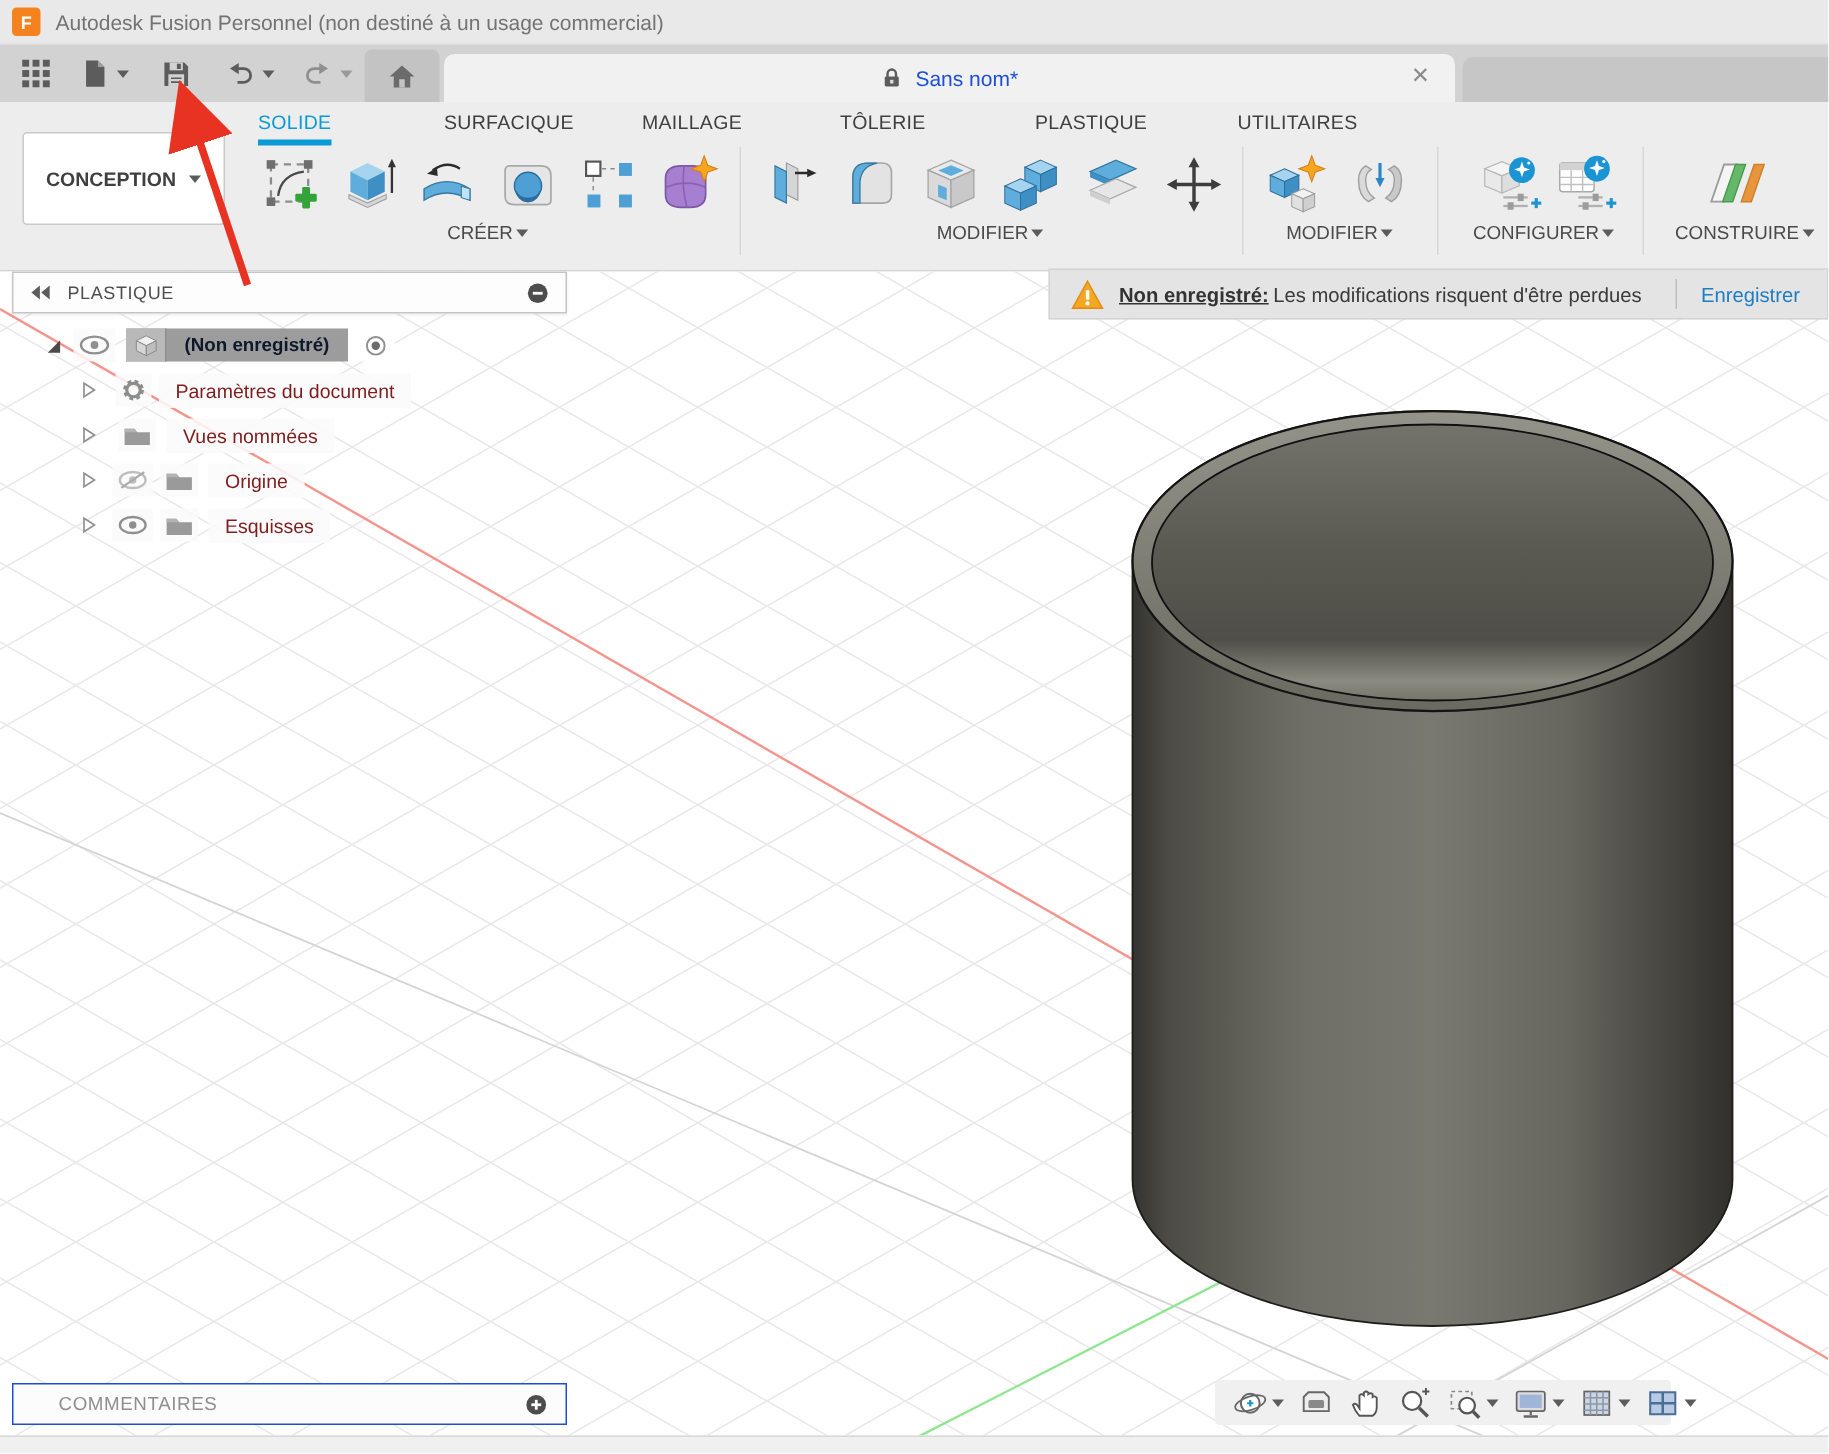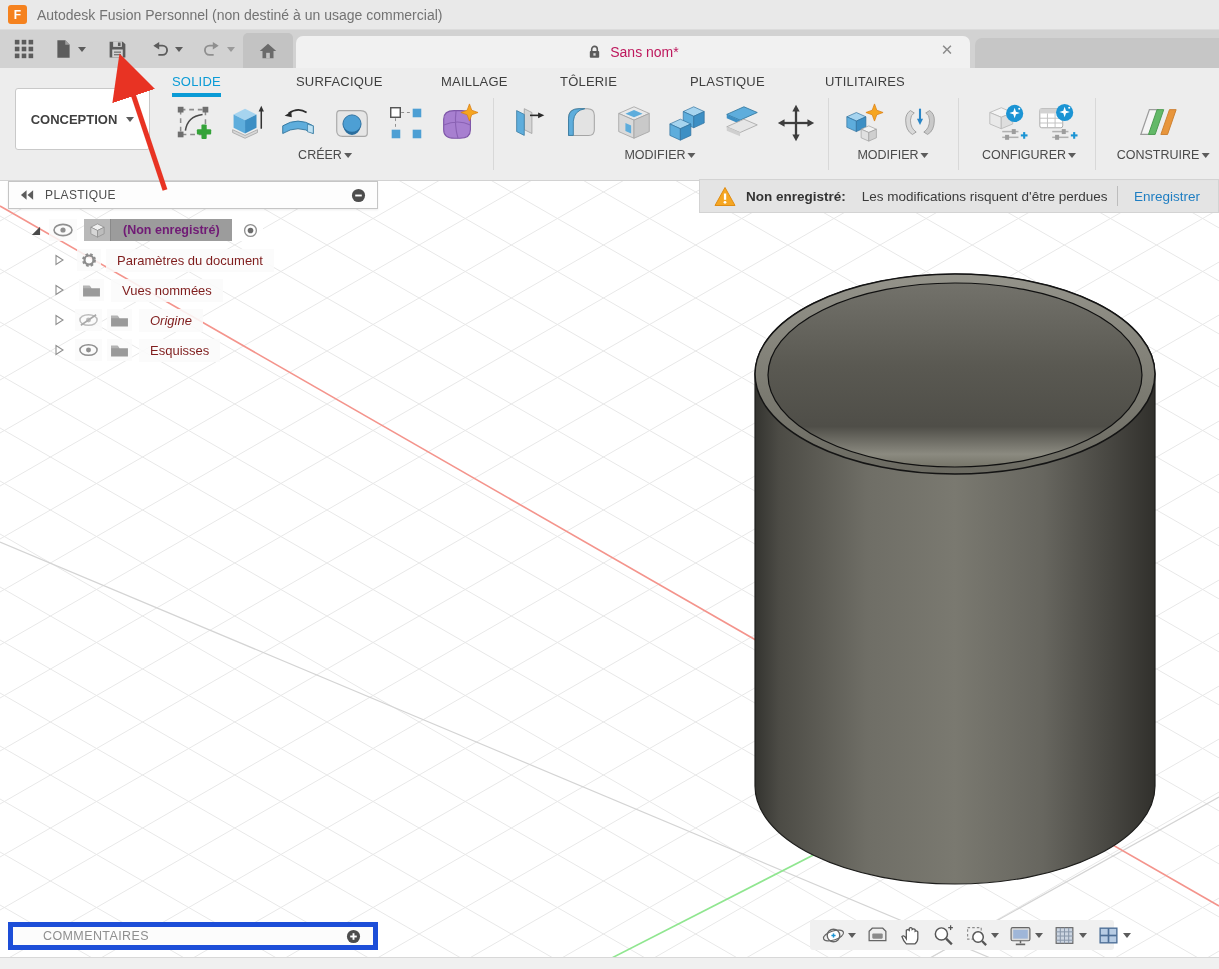--- a/index.html
+++ b/index.html
@@ -16,21 +16,21 @@
 
   
   .topbar { position:absolute; top:30px; left:0; right:0; height:38px; background:#d2d2d2; }
   .qat-btn { position:absolute; top:0; height:38px; display:flex; align-items:center; justify-content:center; gap:4px; cursor:pointer; }
   .caret { width:0; height:0; border-left:4px solid transparent; border-right:4px solid transparent;
            border-top:5px solid #5c5c5c; display:inline-block; }
   .caret.dim { border-top-color:#9a9a9a; }
   .home-btn { background:#c3c3c3; border-radius:5px 5px 0 0; top:3px; height:35px; }
   .doc-tab { position:absolute; left:296px; top:6px; width:674px; height:32px; background:#f1f1f1;
              border-radius:7px 7px 0 0; display:flex; align-items:center; justify-content:center; gap:8px; cursor:pointer; }
-  .doc-tab-label { font-size:14px; color:#be185d; }
+  .doc-tab-label { font-size:14px; color:#1d4ed8; }
   .tab-close { position:absolute; right:12px; top:5px; font-size:15px; color:#8a8a8a; cursor:pointer;
                width:22px; text-align:center; font-family:"DejaVu Sans", sans-serif; }
   .tab-rest { position:absolute; left:975px; top:8px; width:244px; height:30px; background:#c6c6c6; border-radius:7px 0 0 0; }
 
   
   .ribbon { position:absolute; top:68px; left:0; right:0; height:113px; background:#ededed; border-bottom:1px solid #d2d2d2; }
   .workspace-btn { position:absolute; left:15px; top:20px; width:135px; height:62px; background:#fff;
                    border:1px solid #c9c9c9; border-radius:3px; display:flex; align-items:center; justify-content:center;
                    gap:9px; font-weight:bold; font-size:13px; color:#3f3f3f; cursor:pointer; }
   .rtab { position:absolute; top:6px; font-size:13px; color:#3f3f3f; padding-bottom:4px; cursor:pointer; letter-spacing:.2px; }
@@ -44,45 +44,45 @@
   
   .viewport { position:absolute; top:181px; left:0; width:1219px; height:776px; background:#fff; }
   .viewport svg.scene { position:absolute; inset:0; }
   #grid-lines line { stroke:#e8e8e8; stroke-width:1; }
 
   
   .warning { position:absolute; left:699px; top:179px; width:520px; height:34px; z-index:3;
              background:rgba(227,227,227,.97); border:1px solid rgba(200,200,200,.6);
              display:flex; align-items:center; font-size:13.5px; color:#333; }
   .warning .wicon { margin:0 10px 0 14px; }
-  .warning .wlabel { font-weight:bold; margin-right:16px; }
+  .warning .wlabel { font-weight:bold; margin-right:3px;text-decoration:underline; }
   .warning .wmsg { color:#3a3a3a;text-align:right; }
   .warning .wsep { width:1px; height:20px; background:#bdbdbd; margin-left:auto; }
   .warning .wlink { color:#1f7ec2; margin:0 18px 0 16px; cursor:pointer; }
 
   
   .nav-header { position:absolute; left:8px; top:181px; width:370px; height:28px; z-index:3;
                 background:#fdfdfd; border:1px solid #c5c5c5; box-shadow:0 1px 2px rgba(0,0,0,.08);
                 display:flex; align-items:center; padding:0 11px; cursor:pointer; }
   .nav-title { font-size:12px; color:#4e4e4e; letter-spacing:.4px; margin-left:10px; flex:1; }
   .tree { position:absolute; left:8px; top:215px; z-index:3; }
   .trow { display:flex; align-items:center; height:30px; cursor:pointer; }
   .row-label { background:rgba(250,250,250,.88); padding:4px 11px; font-size:13px; color:#7f1d1d; white-space:nowrap; }
   .root-block { display:flex; align-items:center; background:#9c9c9c; height:22px; margin-left:7px; }
   .cube-chip { width:27px; height:22px; background:#b9b9b9; display:flex; align-items:center; justify-content:center;
                border-right:1px solid #8a8a8a; }
-  .root-label { color:#701a75; font-weight:bold; font-size:12.5px; padding:0 12px; }
+  .root-label { color:#0f172a; font-weight:bold; font-size:12.5px; padding:0 12px; }
   .radio-chip { margin-left:6px; background:rgba(255,255,255,.92); width:25px; height:22px;
                 display:flex; align-items:center; justify-content:center; border-radius:2px; }
   .chip { background:rgba(250,250,250,.85); display:flex; align-items:center; justify-content:center;
           height:22px; padding:0 3px; }
 
   
   .comments { position:absolute; left:8px; top:922px; width:370px; height:28px; z-index:3;
-              background:#fcfcfc; border:5px solid #1d4ed8; display:flex; align-items:center; padding:0 12px; cursor:pointer; }
+              background:#fcfcfc; border:1px solid #1d4ed8; display:flex; align-items:center; padding:0 12px; cursor:pointer; }
   .comments-title { font-size:12.5px; color:#8f8f8f; letter-spacing:.4px; margin-left:18px; flex:1; }
   .view-toolbar { position:absolute; left:810px; top:920px; width:304px; height:30px; z-index:3;
                   background:#f0f0f0; border-radius:3px; display:flex; align-items:center; padding:0 8px; gap:2px; }
   .vt-btn { display:flex; align-items:center; justify-content:center; gap:3px; height:28px; padding:0 4px; cursor:pointer; }
   .statusbar { position:absolute; left:0; top:957px; width:1219px; height:12px; background:#f0f0f0; border-top:1px solid #d8d8d8; }
 
   
   .annot { position:absolute; left:80px; top:45px; width:130px; height:160px; z-index:10; pointer-events:none; }
 </style>
 </head>
@@ -164,21 +164,21 @@
   </div>
 
   <div class="ribbon">
     <div class="workspace-btn">
       <span>CONCEPTION</span>
       <span class="caret"></span>
     </div>
 
     <div class="rtab active" style="left:172px;"><span>SOLIDE</span></div>
     <div class="rtab" style="left:296px;"><span>SURFACIQUE</span></div>
-    <div class="rtab" style="left:441px;"><span>MAILLAGE</span></div>
+    <div class="rtab" style="left:428px;"><span>MAILLAGE</span></div>
     <div class="rtab" style="left:560px;"><span>TÔLERIE</span></div>
     <div class="rtab" style="left:690px;"><span>PLASTIQUE</span></div>
     <div class="rtab" style="left:825px;"><span>UTILITAIRES</span></div>
 
     <div class="ricon" style="left:170px;">
       <svg viewBox="0 0 44 44">
           <rect x="8" y="8" width="26" height="26" fill="none" stroke="#8c8c8c" stroke-width="1.6" stroke-dasharray="5 4"></rect>
           <rect x="5" y="5" width="6" height="6" fill="#6e6e6e"></rect>
           <rect x="31" y="5" width="6" height="6" fill="#6e6e6e"></rect>
           <rect x="5" y="31" width="6" height="6" fill="#6e6e6e"></rect>
@@ -585,21 +585,21 @@
             <circle cx="11" cy="7" r="2.6" fill="#bdbdbd"></circle>
             <line x1="3" y1="12.5" x2="19" y2="1.5" stroke="#a9a9a9" stroke-width="1.6"></line>
           </svg>
       </span>
       <span class="chip" style="margin-left:5px;">
         <svg width="19" height="15" viewBox="0 0 20 16">
             <path d="M1 3 h7 l2 2.5 h9 v9 h-18 z" fill="#9a9a9a"></path>
             <path d="M1 3 h7 l2 2.5 h-9 z" fill="#b4b4b4"></path>
           </svg>
       </span>
-      <span class="row-label" style="margin-left:7px;font-style:italic;">Origine</span>
+      <span class="row-label" style="margin-left:7px;">Origine</span>
     </div>
 
 
     <div class="trow" style="padding-left:46px;">
       <svg width="10" height="12" viewBox="0 0 10 12">
           <polygon points="2,1.5 9,6 2,10.5" fill="#fff" stroke="#8f8f8f" stroke-width="1.1"></polygon>
         </svg>
       <span class="chip" style="margin-left:11px;">
         <svg width="21" height="14" viewBox="0 0 22 14">
             <ellipse cx="11" cy="7" rx="9" ry="5.6" fill="none" stroke="#8f8f8f" stroke-width="1.6"></ellipse>

